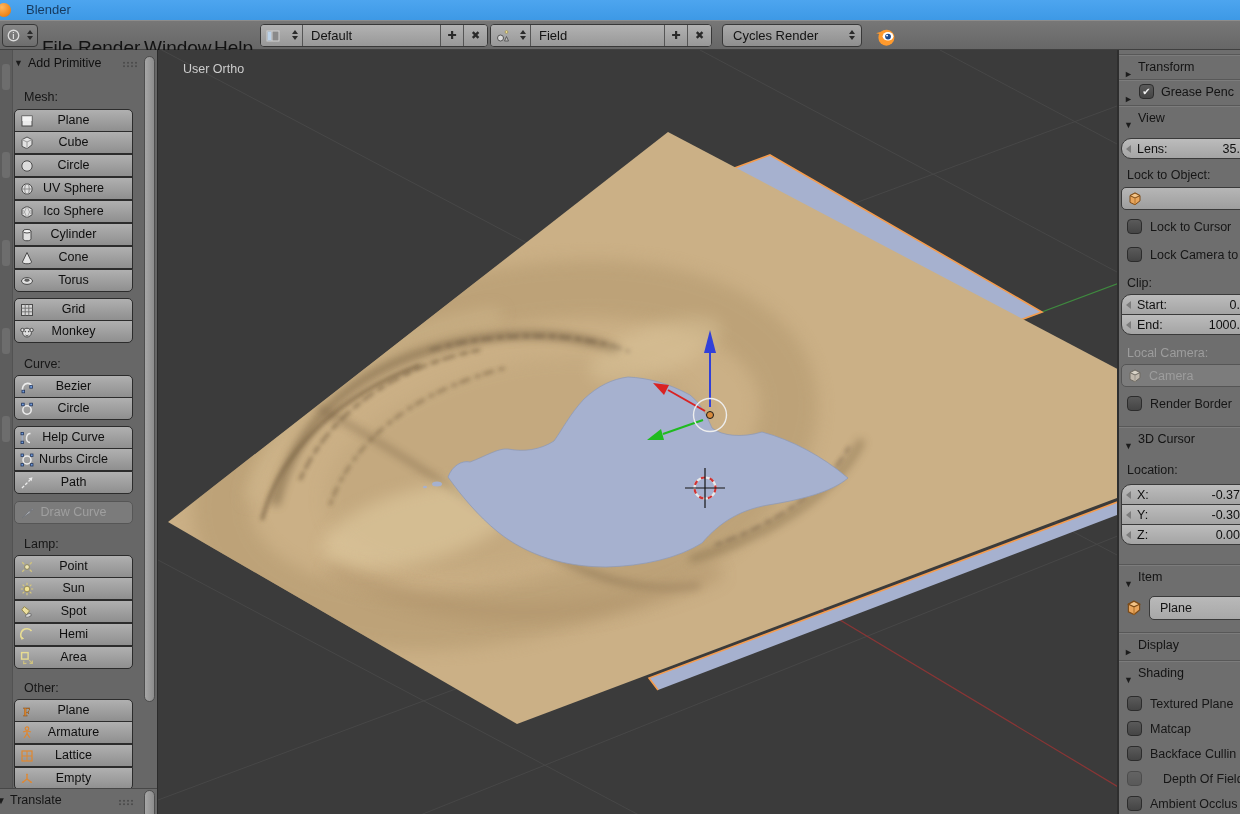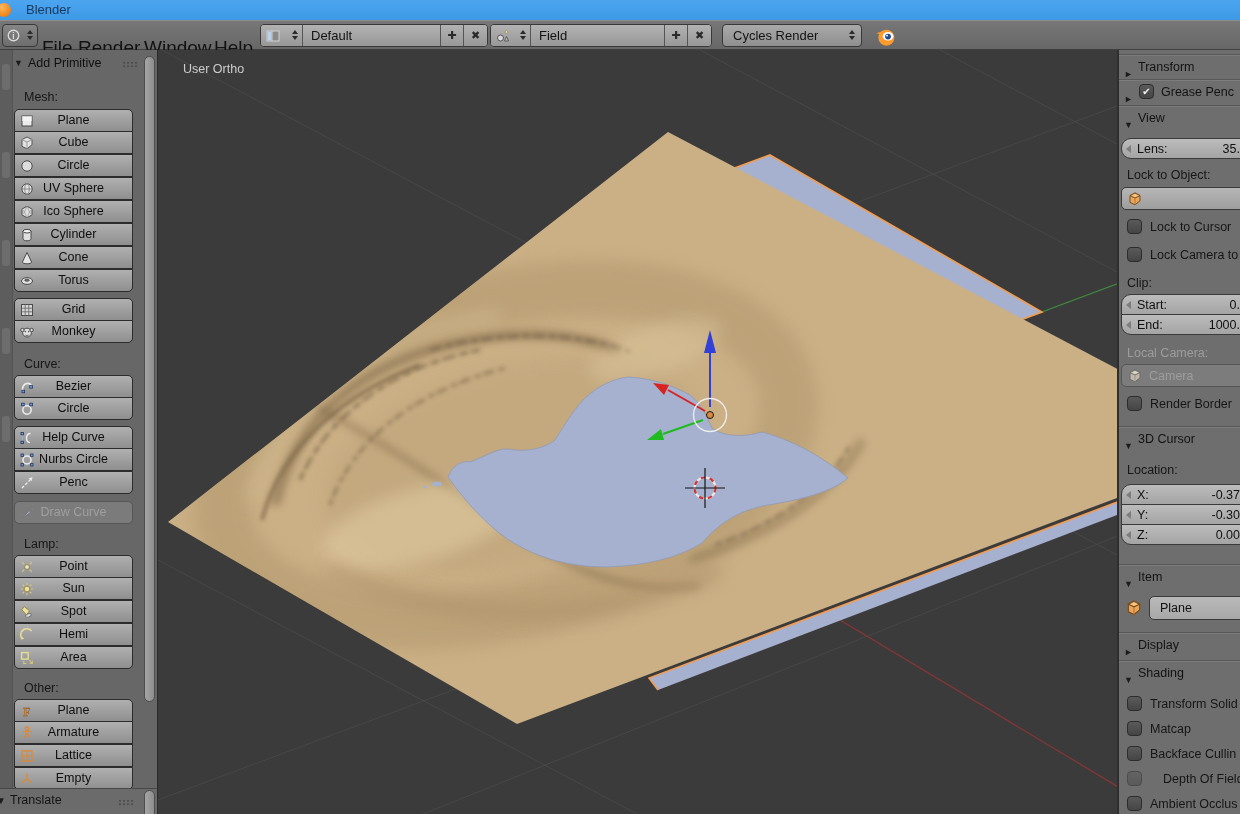--- a/index.html
+++ b/index.html
@@ -271,21 +271,21 @@
   <div class="tbtn g-mid" style="top:399px"><span class="ticon"><svg viewBox="0 0 16 16" width="100%" height="100%">
             <circle cx="8" cy="8" r="4" fill="none" stroke="#ececec" stroke-width="1.5"></circle>
             <rect x="2" y="2" width="2.4" height="2.4" fill="#6f9bdc" stroke="#23365c" stroke-width="0.8"></rect>
             <rect x="11.6" y="2" width="2.4" height="2.4" fill="#6f9bdc" stroke="#23365c" stroke-width="0.8"></rect>
             <rect x="2" y="11.6" width="2.4" height="2.4" fill="#6f9bdc" stroke="#23365c" stroke-width="0.8"></rect>
             <rect x="11.6" y="11.6" width="2.4" height="2.4" fill="#6f9bdc" stroke="#23365c" stroke-width="0.8"></rect>
           </svg></span><span>Nurbs Circle</span></div>
   <div class="tbtn g-bot" style="top:422px"><span class="ticon"><svg viewBox="0 0 16 16" width="100%" height="100%">
             <line x1="3" y1="13" x2="11" y2="5" stroke="#ececec" stroke-width="1.4" stroke-dasharray="3 1.6"></line>
             <path d="M9.5 3.2l4-1-1 4z" fill="#ececec"></path>
-          </svg></span><span>Penc</span></div>
+          </svg></span><span>Path</span></div>
 
   <div class="tbtn g-single disabled" style="top:451px"><span class="ticon"><svg viewBox="0 0 16 16" width="100%" height="100%">
             <path d="M3 13l6.5-6.5 2.5-1 .8-2.3 1.5 1.5-2.3.8-1 2.5z" fill="#c9cfd9" stroke="#6a6f78" stroke-width="0.8"></path>
           </svg></span><span>Draw Curve</span></div>
 
   <div class="section-label" style="top:487px">Lamp:</div>
 
   <div class="tbtn g-top" style="top:505px"><span class="ticon"><svg viewBox="0 0 16 16" width="100%" height="100%">
             <circle cx="8" cy="8" r="2.4" fill="#efe7b6" stroke="#8f865a"></circle>
             <path d="M3.2 3.2l2 2M12.8 3.2l-2 2M3.2 12.8l2-2M12.8 12.8l-2-2" stroke="#cfc27e" stroke-width="1.3"></path>
@@ -498,21 +498,21 @@
           <path d="M8 2l5 2.6v5.2L8 13.8 3 11.4V4.6z" fill="#e8a55c" stroke="#7c4a16"></path>
           <path d="M8 2l5 2.6L8 7 3 4.6z" fill="#f3c488" stroke="#7c4a16"></path>
           <path d="M8 7v6.8" stroke="#b5762e"></path>
         </svg></span>
   <div class="textfield" style="left:30px;top:546px;width:110px;">Plane</div>
 
   <div class="sp-header" style="top:582px"><span class="tri">►</span><span>Display</span></div>
   <div class="sp-header" style="top:610px"><span class="tri">▼</span><span>Shading</span></div>
 
   <span class="cbx off" style="left:8px;top:646px;">✔</span>
-  <span class="cbx-label" style="left:31px;top:647px;">Transform Solid</span>
+  <span class="cbx-label" style="left:31px;top:647px;">Textured Plane</span>
 
   <span class="cbx off" style="left:8px;top:671px;">✔</span>
   <span class="cbx-label" style="left:31px;top:672px;">Matcap</span>
 
   <span class="cbx off" style="left:8px;top:696px;">✔</span>
   <span class="cbx-label" style="left:31px;top:697px;text-align:center;">Backface Cullin</span>
 
   <span class="cbx off disabled" style="left:8px;top:721px;">✔</span>
   <span class="cbx-label dim" style="left:44px;top:722px;text-align:center;">Depth Of Field</span>
 

